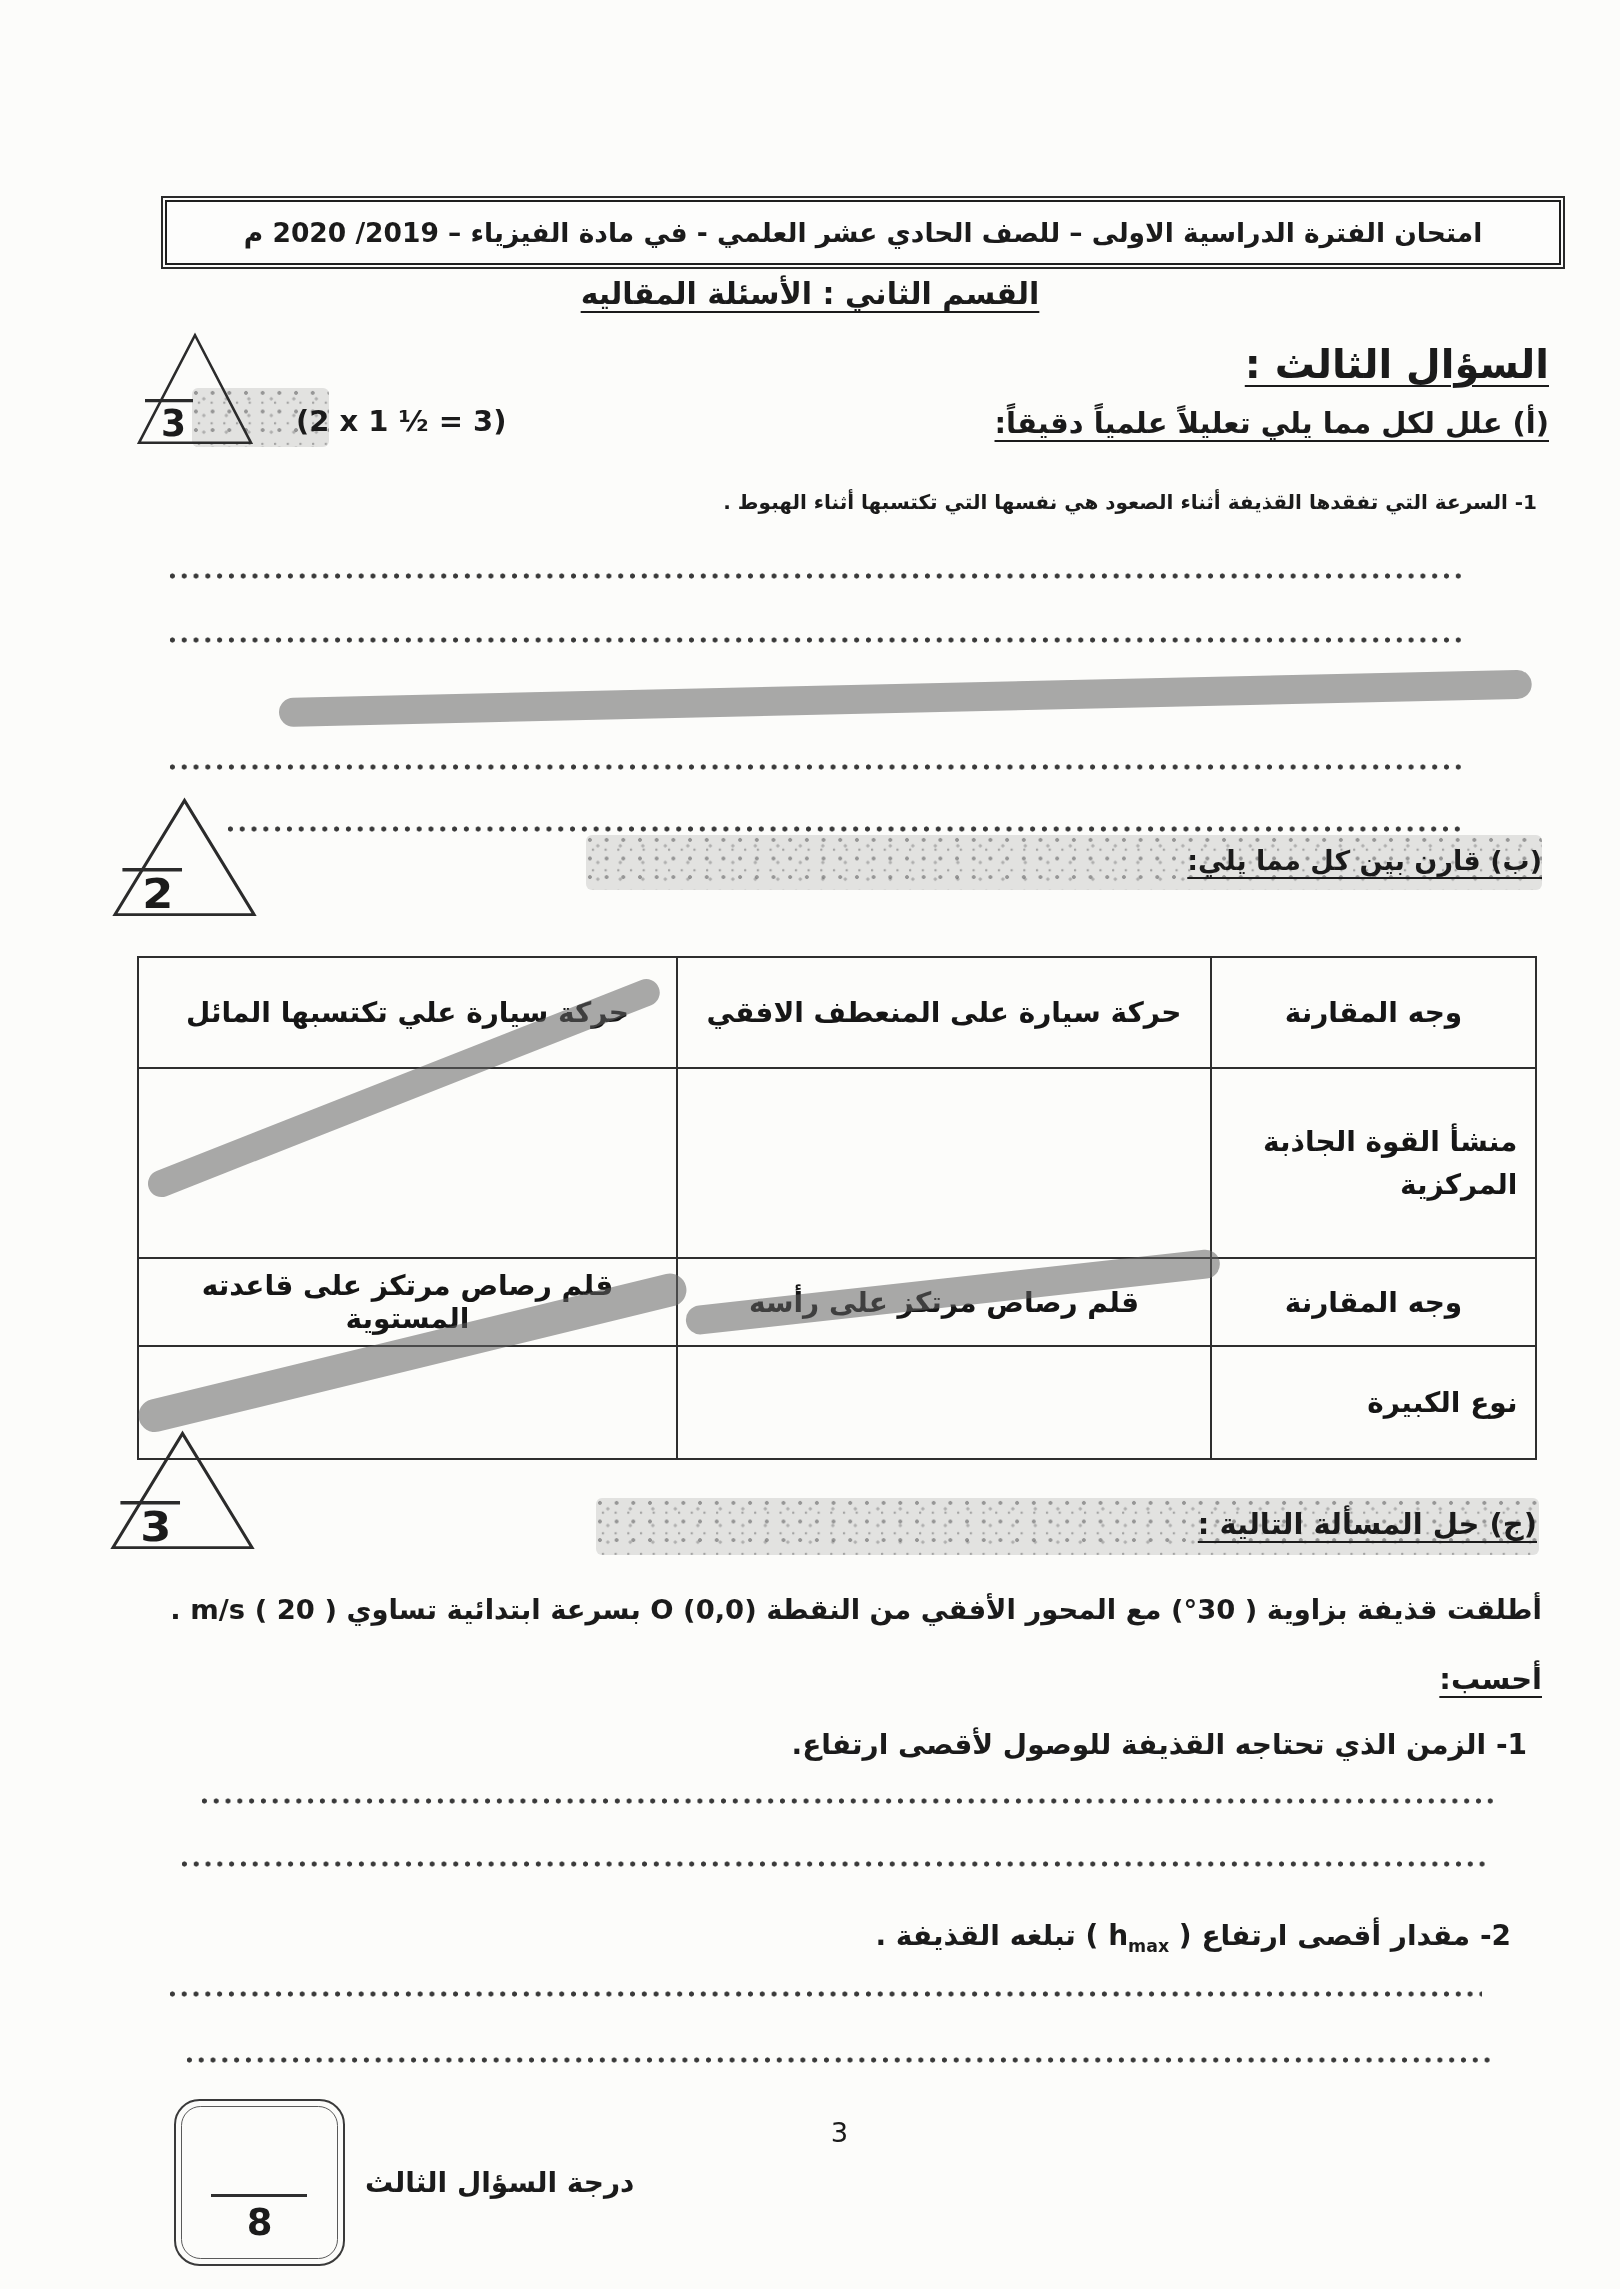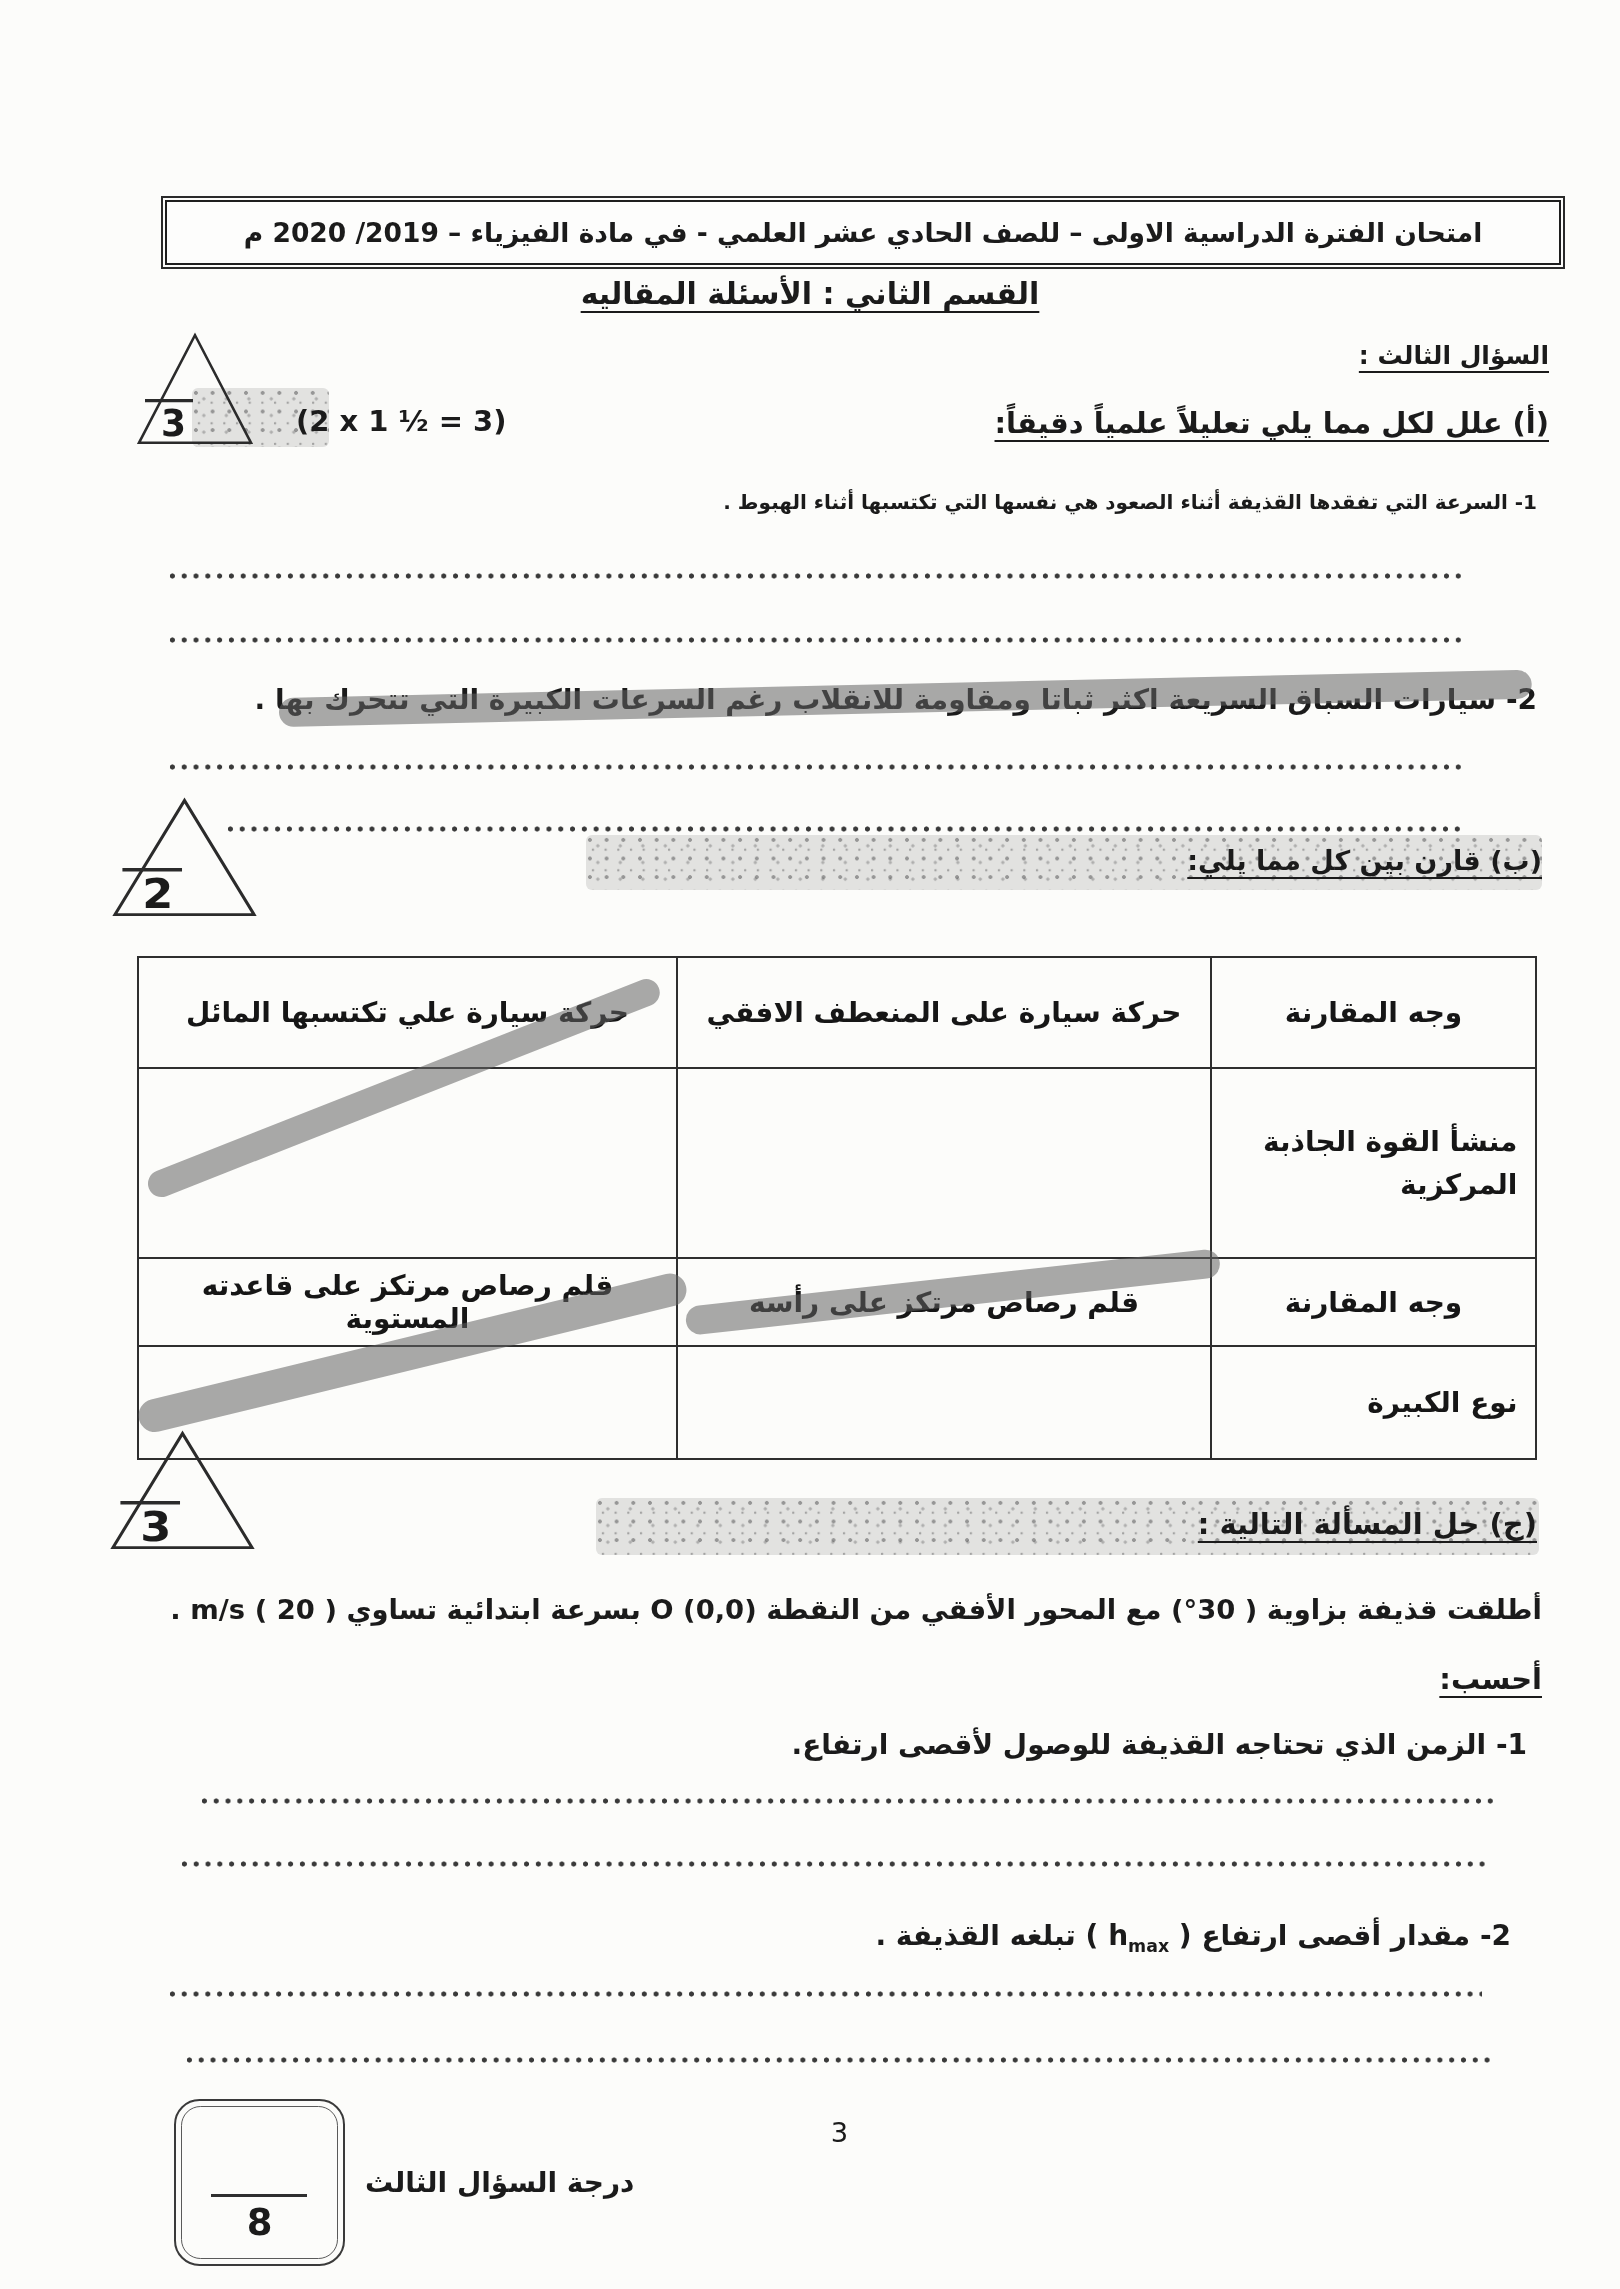--- a/index.html
+++ b/index.html
@@ -37,38 +37,37 @@
 <body>
 
 <div class="page">
 
   <div class="abs header-box" style="left:165px;top:200px;width:1392px;height:61px;">
     <span class="rtl nowrap b">امتحان الفترة الدراسية الاولى – للصف الحادي عشر العلمي - في مادة الفيزياء –   2019/ 2020 م</span>
   </div>
 
   <div class="abs rtl b u nowrap" style="left:0;top:276px;width:1620px;text-align:center;font-size:30px;">القسم الثاني : الأسئلة المقاليه</div>
 
-  <div class="abs rtl b u nowrap" style="right:71px;top:341px;font-size:25px;">السؤال الثالث :</div>
+  <div class="abs rtl b u nowrap" style="right:71px;top:341px;font-size:40px;">السؤال الثالث :</div>
 
   <div class="abs speckle" style="left:192px;top:388px;width:137px;height:59px;"></div>
   <div class="abs rtl b u nowrap" style="right:71px;top:406px;font-size:29px;">(أ) علل لكل مما يلي تعليلاً علمياً دقيقاً:</div>
   <div class="abs b nowrap" style="left:296px;top:404px;font-size:29px;direction:ltr;">(2 x 1 ½ = 3)</div>
 
   <svg class="abs tri" style="left:135px;top:331px;" width="120" height="116" viewBox="0 0 120 110" preserveAspectRatio="none">
     <polygon points="60,4 4,106 116,106"></polygon>
     <line x1="10" y1="66" x2="58" y2="66"></line>
     <text x="26" y="100">3</text>
   </svg>
 
   <div class="abs rtl nowrap" style="right:83px;top:490px;font-size:20px;font-weight:600;">1- السرعة التي تفقدها القذيفة أثناء الصعود هي نفسها التي تكتسبها أثناء الهبوط .</div>
 
   <div class="abs dots" style="left:169px;top:572px;width:1296px;"></div>
   <div class="abs dots" style="left:169px;top:636px;width:1296px;"></div>
 
-  <div class="abs rtl nowrap" style="right:83px;top:683px;font-size:28px;font-weight:600;">2- سيارات السباق السريعة اكثر ثباتا ومقاومة للانقلاب رغم السرعات الكبيرة التي تتحرك بها .</div>
   <div class="marker" style="left:279px;top:698px;width:1253px;height:29px;transform:rotate(-1.3deg);"></div>
 
   <div class="abs dots" style="left:169px;top:763px;width:1296px;"></div>
   <div class="abs dots" style="left:227px;top:825px;width:1237px;"></div>
 
   <svg class="abs tri" style="left:110px;top:796px;" width="149" height="123" viewBox="0 0 120 110" preserveAspectRatio="none">
     <polygon points="60,4 4,106 116,106"></polygon>
     <line x1="10" y1="66" x2="58" y2="66"></line>
     <text x="26" y="100">2</text>
   </svg>

